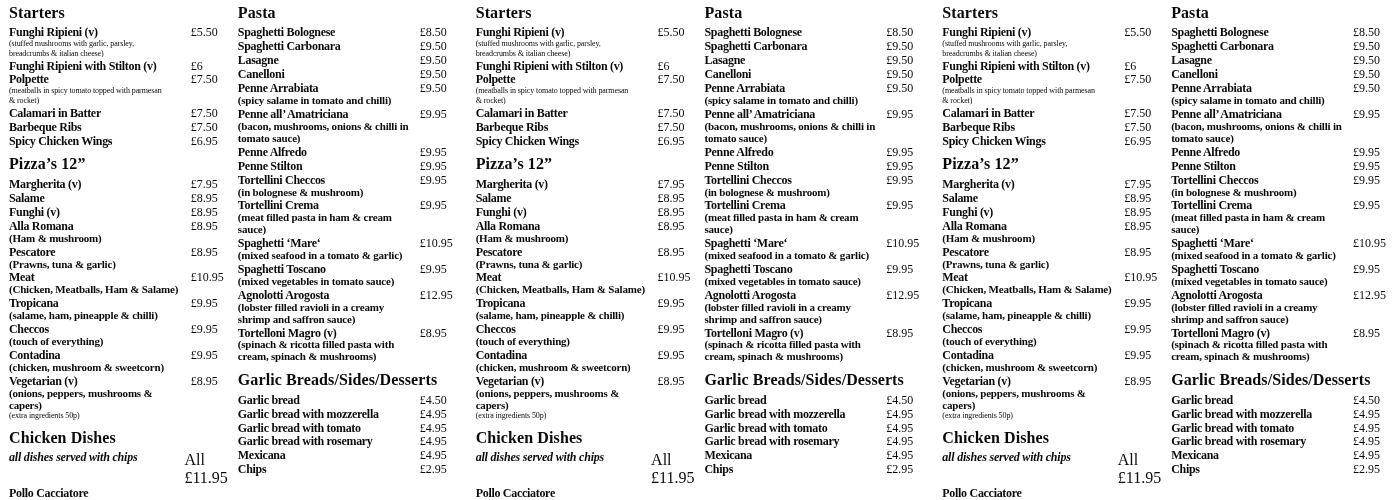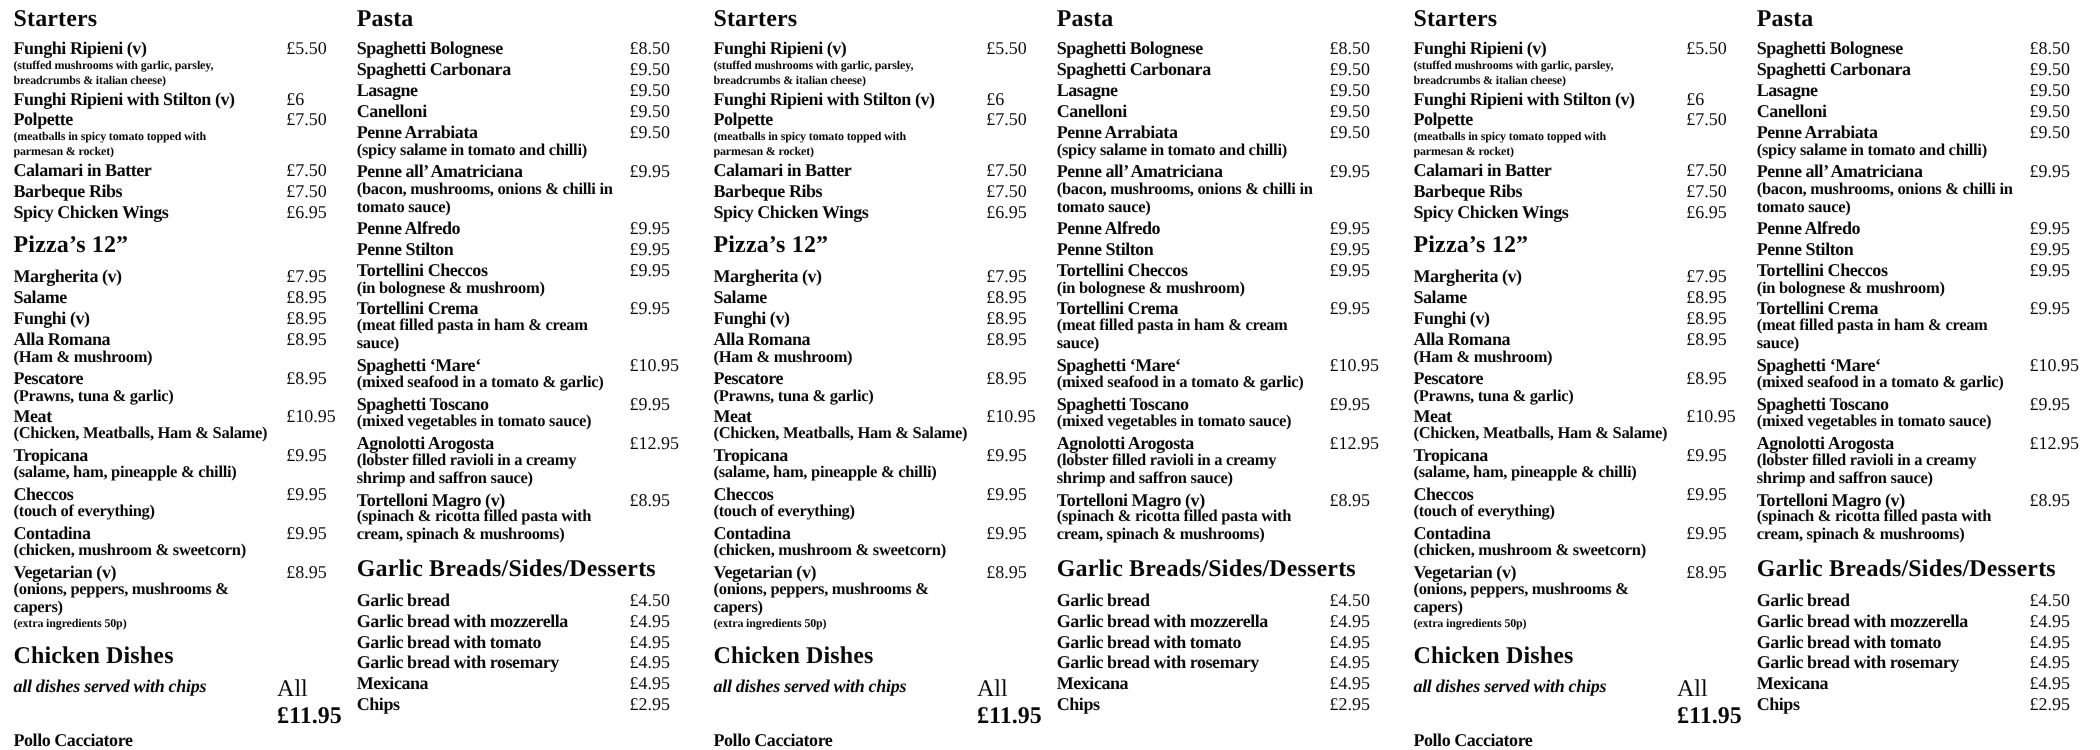--- a/index.html
+++ b/index.html
@@ -24,32 +24,32 @@
   }
   .item-price {
     flex:0 0 40px; font-size:12px; font-weight:400;
     line-height:1.08; padding-left:3px; white-space:nowrap;
   }
   .item-desc {
     font-size:11px; font-weight:700; line-height:1.08;
     max-width:178px; letter-spacing:-0.2px;
   }
   .item-small {
-    font-size:8px; font-weight:700; line-height:1.2;
+    font-size:8px; font-weight:400; line-height:1.2;
     max-width:158px; letter-spacing:-0.1px;
   }
 
   .sub-row { display:flex; align-items:flex-start; }
   .subtitle {
     flex:1 1 auto; font-size:12px; font-weight:700; font-style:italic;
     line-height:1.1; letter-spacing:-0.2px;
   }
   .all-block { flex:0 0 40px; padding-left:3px; font-size:16px; line-height:1.1; }
   .all-label { font-weight:400; }
-  .all-value { font-weight:700; white-space:nowrap; }
+  .all-value { font-weight:400; white-space:nowrap; }
 </style>
 </head>
 <body>
 
 <div class="board">
     <div class="tile">
       <div class="col">
         <section class="section">
           <h2 class="section-title">Starters</h2>
           <div class="item">

